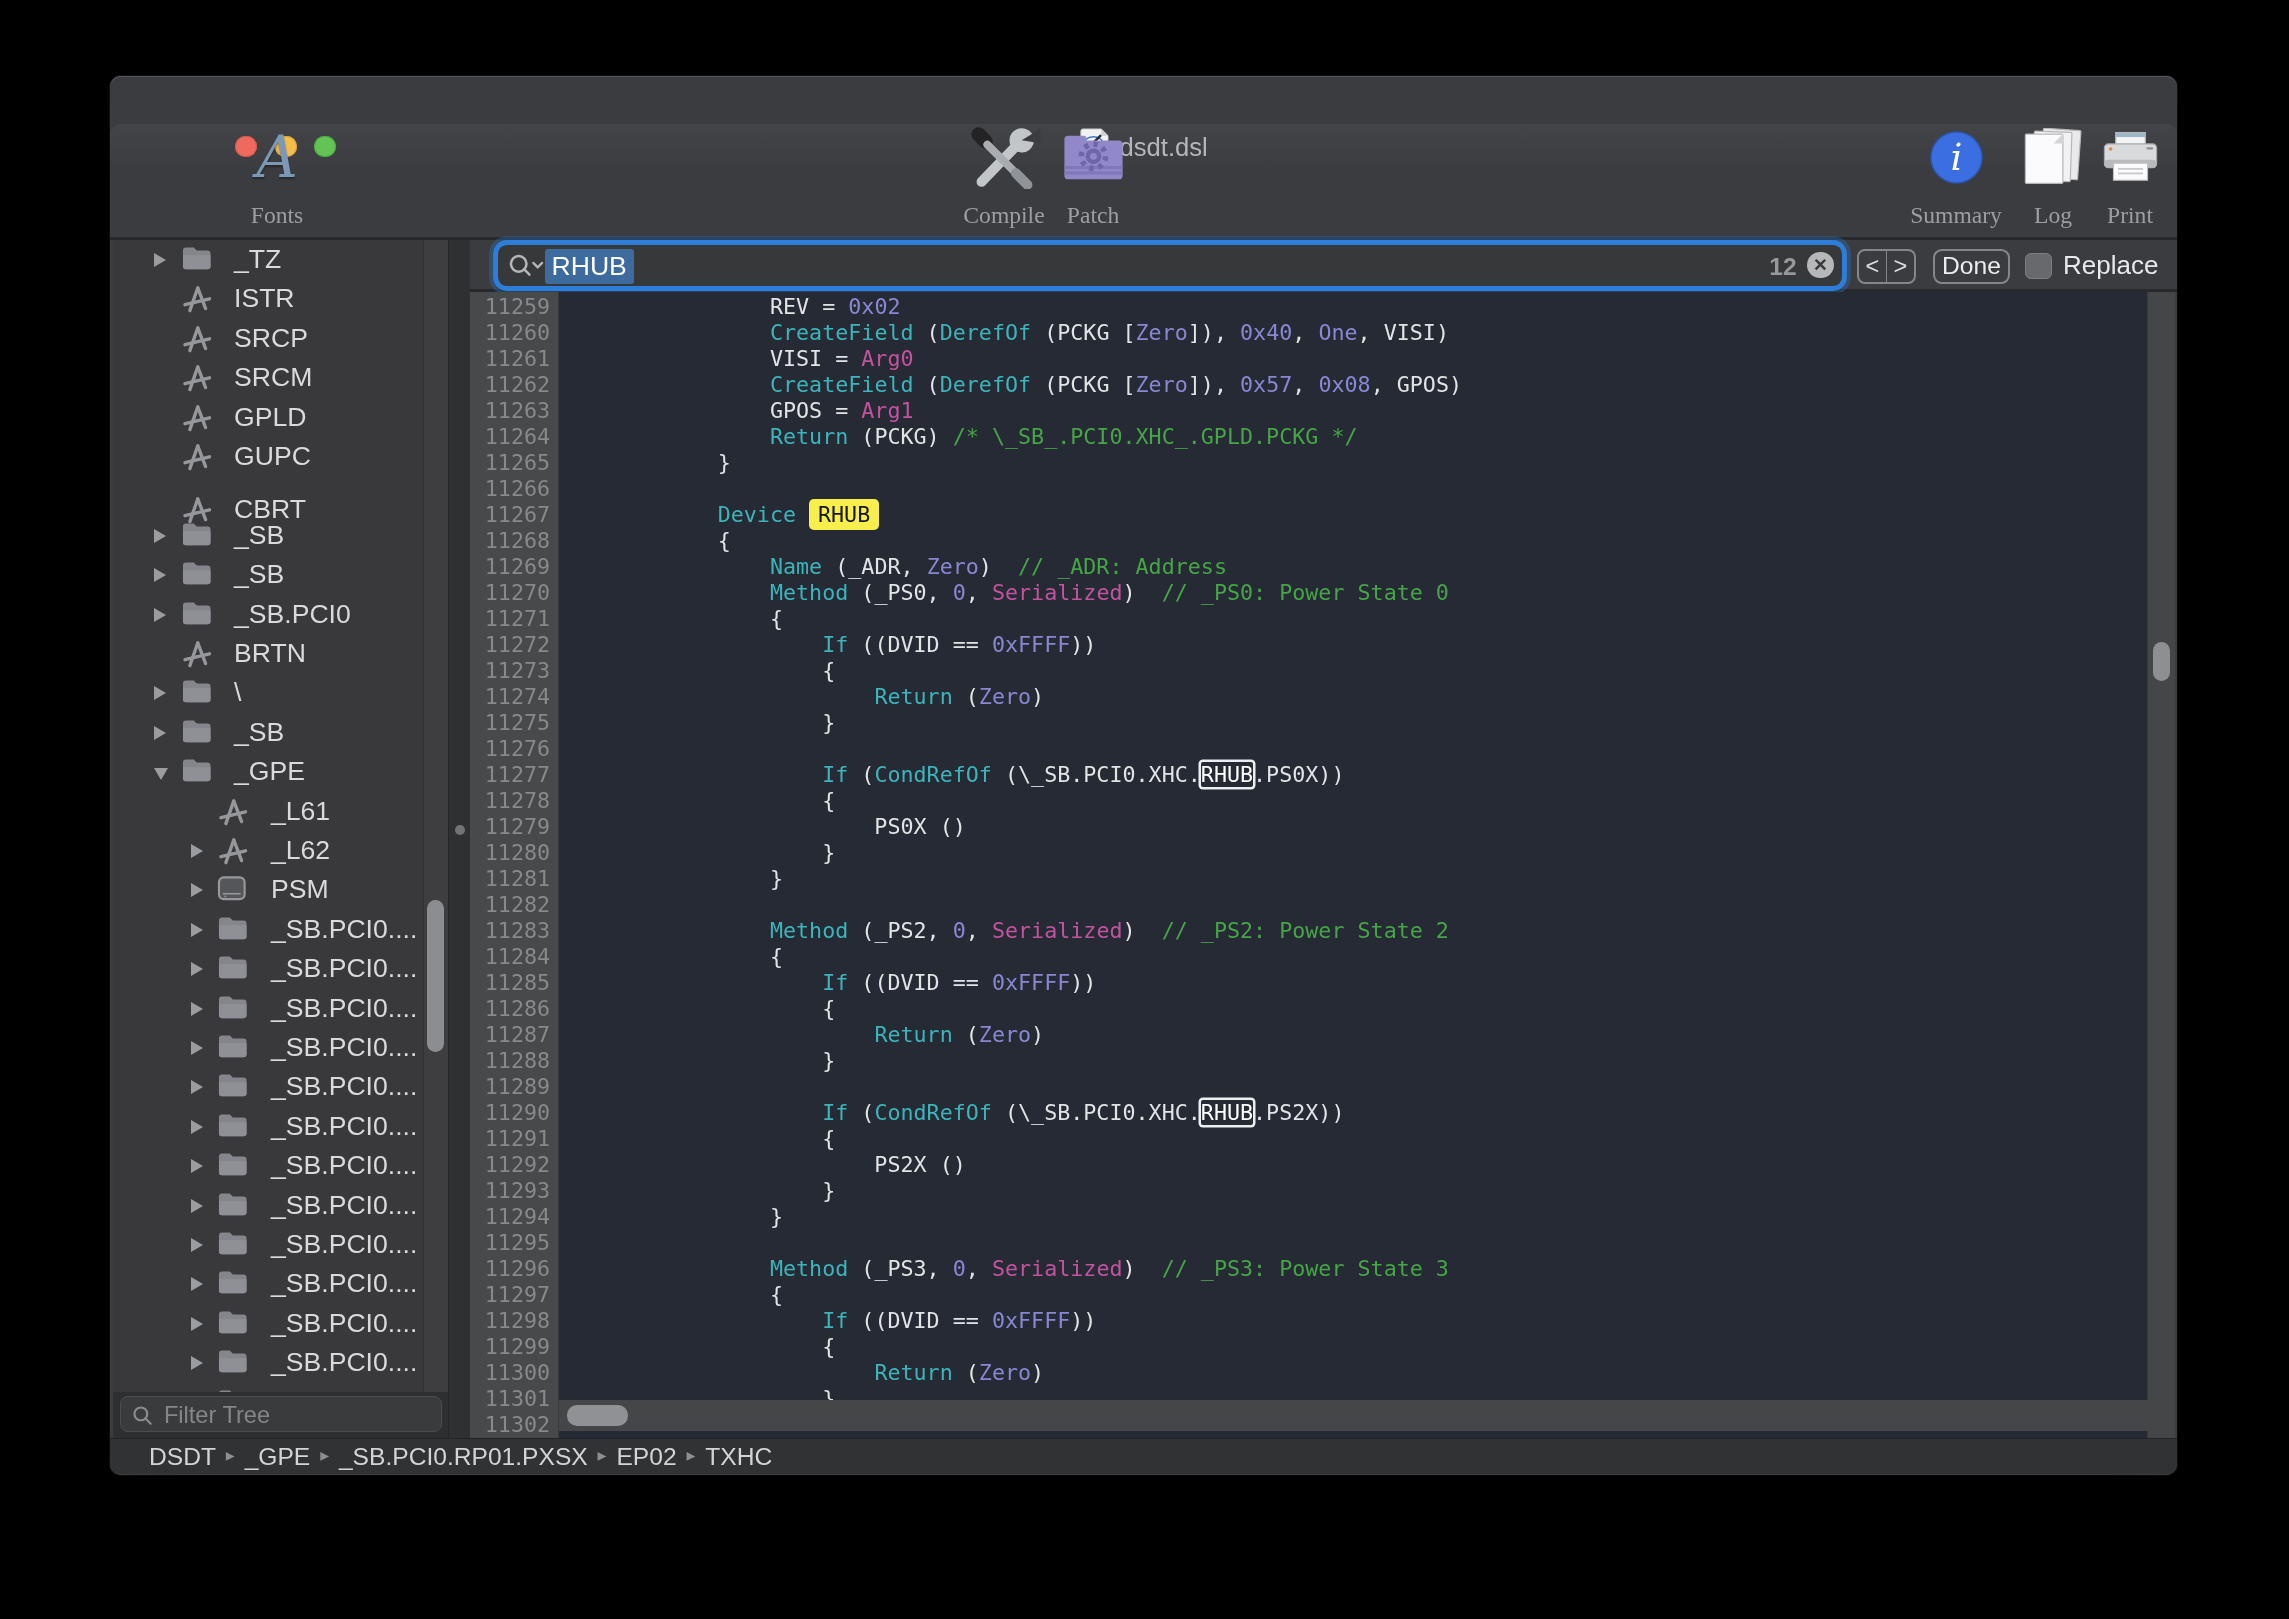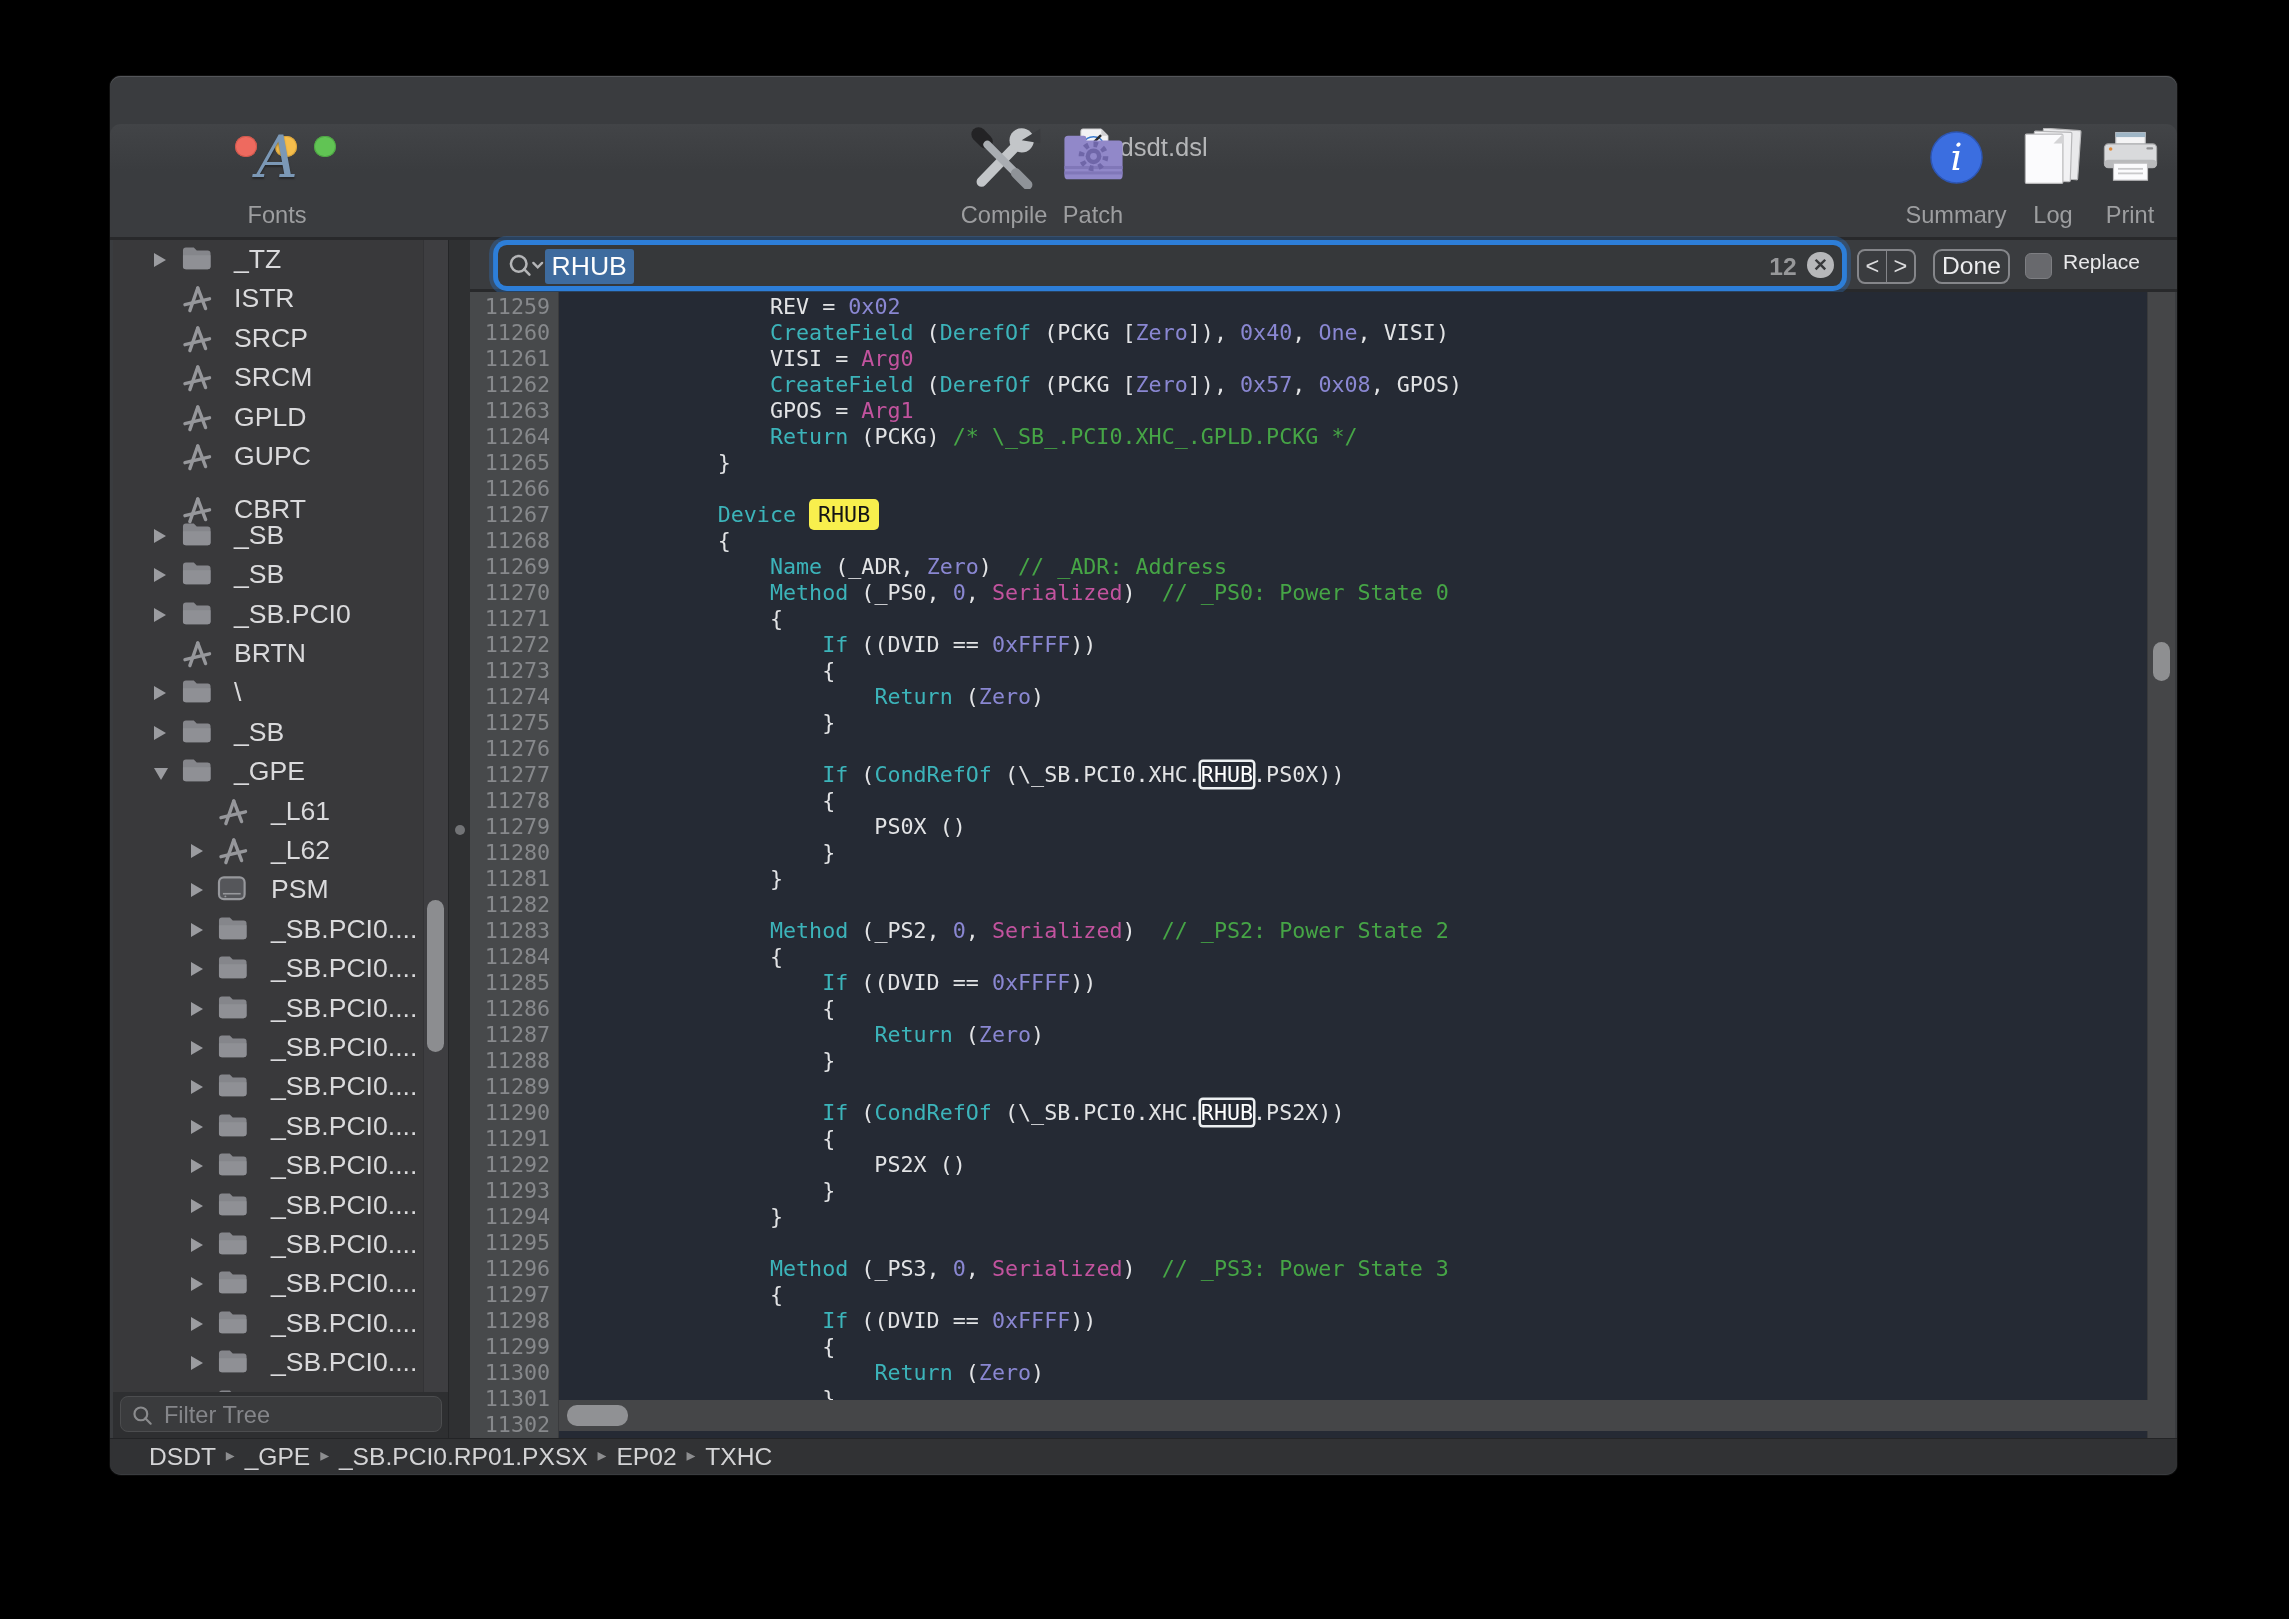--- a/index.html
+++ b/index.html
@@ -16,21 +16,21 @@
   .light.yellow{left:165px;background:#f5bd4c;box-shadow:inset 0 0 0 1px #d9a43c;}
   .light.green{left:204px;background:#61c454;box-shadow:inset 0 0 0 1px #4ea644;}
   .title-wrap{position:absolute;left:50%;top:0;height:47px;transform:translateX(-50%);
               display:flex;align-items:center;gap:10.8px;}
   .title-text{font-size:25.6px;color:#b5b6b8;}
 
   
   .toolbar{position:absolute;left:0;top:47px;width:100%;height:113px;}
   .tb-btn{position:absolute;top:0;width:108px;height:110px;text-align:center;cursor:default;}
   .tb-icon{position:absolute;left:0;right:0;top:2px;height:65px;display:flex;align-items:center;justify-content:center;}
-  .tb-label{position:absolute;left:-19.7px;right:-19.7px;top:79px;font-size:23.6px;color:#9d9ea0;}
+  .tb-label{position:absolute;left:-19.7px;right:-19.7px;top:79px;font-size:23.6px;color:#9d9ea0;font-family:Liberation Serif, serif;}
   #btn-fonts{left:113px;}
   #btn-compile{left:840px;}
   #btn-patch{left:929px;}
   #btn-summary{left:1792px;}
   #btn-log{left:1889px;}
   #btn-print{left:1966px;}
   .fonts-a{font-family:"DejaVu Serif",serif;font-style:italic;font-size:57px;color:#7b98b6;
            text-shadow:0 2px 2px rgba(0,0,0,.35);line-height:59px;}
 
   
@@ -75,21 +75,21 @@
   .sclear{position:absolute;right:7.9px;top:6.9px;width:26.6px;height:26.6px;border-radius:50%;background:#b6b7b9;
           color:#38393b;font-size:17.7px;font-weight:bold;text-align:center;line-height:26.6px;}
   .seg{position:absolute;left:1387px;top:8.9px;width:59px;height:35px;border:2px solid #85868a;
        border-radius:7.9px;box-sizing:border-box;display:flex;}
   .seg-btn{flex:1;text-align:center;font-size:23.6px;color:#dcdcde;line-height:30.5px;}
   .seg-btn:first-child{border-right:1px solid #85868a;}
   .done-btn{position:absolute;left:1463px;top:8.9px;width:77px;height:35px;border:2px solid #85868a;
             border-radius:8.9px;box-sizing:border-box;text-align:center;font-size:24.6px;color:#ededef;line-height:30.5px;}
   .rep-box{position:absolute;left:1555px;top:12.8px;width:26.6px;height:26.6px;border-radius:5.9px;background:#68696d;
            border:1px solid #7d7e82;box-sizing:border-box;}
-  .rep-label{position:absolute;left:1593px;top:9.9px;font-size:21px;color:#e9e9eb;}
+  .rep-label{position:absolute;left:1593px;top:9.9px;font-size:26px;color:#e9e9eb;}
 
   
   .gutter{position:absolute;left:360px;top:216px;width:90px;height:1147px;background:#47494b;
           border-right:2px solid #3a3b3d;box-sizing:border-box;overflow:hidden;
           font-family:"DejaVu Sans Mono",monospace;font-size:21.7px;line-height:26px;
           color:#87898c;text-align:right;padding-top:2px;}
   .gutter div{padding-right:7.9px;height:26px;}
   .code{position:absolute;left:449px;top:216px;width:1588px;height:1147px;background:#252a34;overflow:hidden;
         font-family:"DejaVu Sans Mono",monospace;font-size:21.7px;line-height:26px;color:#e2e3e5;
         padding:2px 0 0 2px;box-sizing:border-box;}

